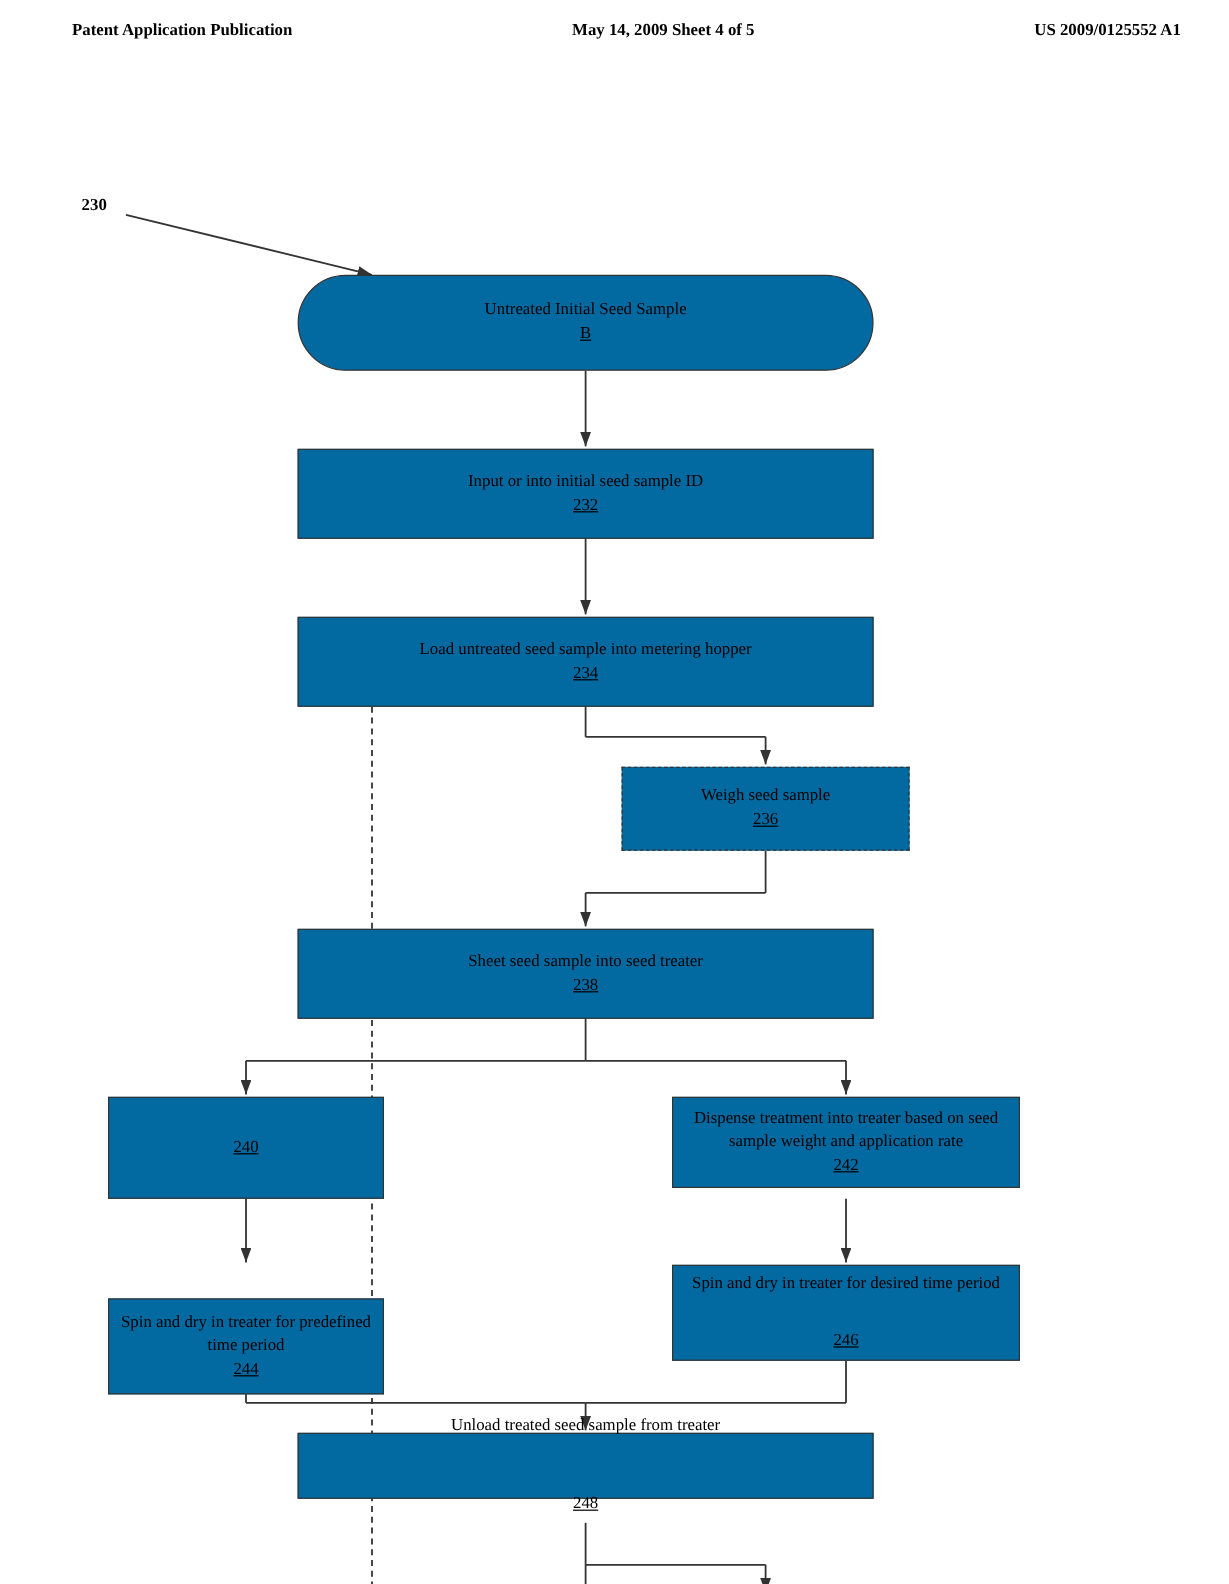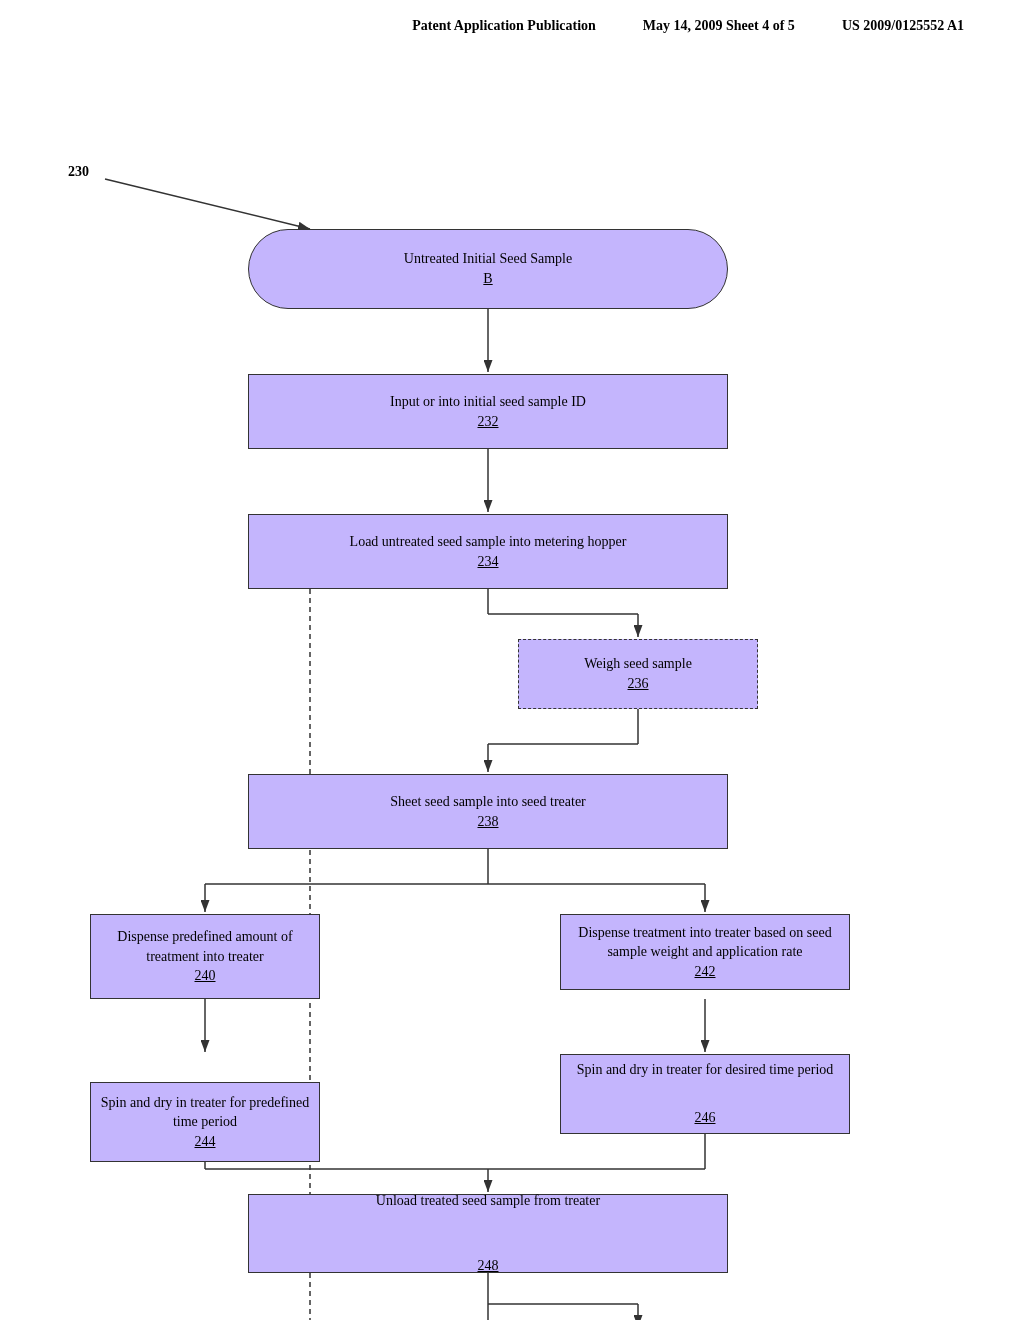--- a/index.html
+++ b/index.html
@@ -7,39 +7,39 @@
       background: #fff;
       font-family: 'Times New Roman', Times, serif;
       width: 1024px;
       min-height: 1320px;
       position: relative;
       overflow-x: hidden;
     }
 
     .header {
       display: flex;
-      justify-content: flex-end;
-      padding: 18px 60px 10px 60px;
+      justify-content: space-between;
+      padding: 18px 40px 10px 60px;
       font-size: 14px;
       font-weight: bold;
       border-bottom: none;
       gap: 47px;
     }
 
     .diagram-area {
       position: relative;
       width: 100%;
       padding: 20px 60px;
     }
 
     
     .flow-box {
       position: absolute;
       border: 1.5px solid #333;
-      background: #c4b5fd;
+      background: #0369a1;
       display: flex;
       flex-direction: column;
       align-items: center;
       justify-content: center;
       text-align: center;
       font-size: 14px;
       line-height: 1.4;
     }
 
     .flow-box.rounded {
@@ -144,34 +144,33 @@
       </div>
       <div class="flow-box dashed" style="left: 518px; top: 595px; width: 240px; height: 70px;">
         <span>Weigh seed sample</span>
         <span style="text-decoration: underline;">236</span>
       </div>
       <div class="flow-box" style="left: 248px; top: 730px; width: 480px; height: 75px;">
         <span>Sheet seed sample into seed treater</span>
         <span style="text-decoration: underline;">238</span>
       </div>
       <div class="flow-box" style="left: 90px; top: 870px; width: 230px; height: 85px;">
-        <span>Dispense predefined amount of treatment into treater</span>
         <span style="text-decoration: underline;">240</span>
       </div>
       <div class="flow-box" style="left: 560px; top: 870px; width: 290px; height: 76px;">
         <span>Dispense treatment into treater based on seed sample weight and application rate</span>
         <span style="text-decoration: underline;">242</span>
       </div>
       <div class="flow-box" style="left: 90px; top: 1010px; width: 230px; height: 80px; margin-top: 28px;">
         <span>Spin and dry in treater for predefined time period</span>
         <span style="text-decoration: underline;">244</span>
       </div>
       <div class="flow-box" style="left: 560px; top: 1010px; width: 290px; height: 80px; gap: 28px;">
         <span>Spin and dry in treater for desired time period</span>
         <span style="text-decoration: underline;">246</span>
       </div>
-      <div class="flow-box" style="left: 248px; top: 1150px; width: 480px; height: 79px; gap: 45px;">
+      <div class="flow-box" style="left: 248px; top: 1150px; width: 480px; height: 55px; gap: 45px;">
         <span>Unload treated seed sample from treater</span>
         <span style="text-decoration: underline;">248</span>
       </div>
     </div>
 
 </div>
 
 </body></html>

